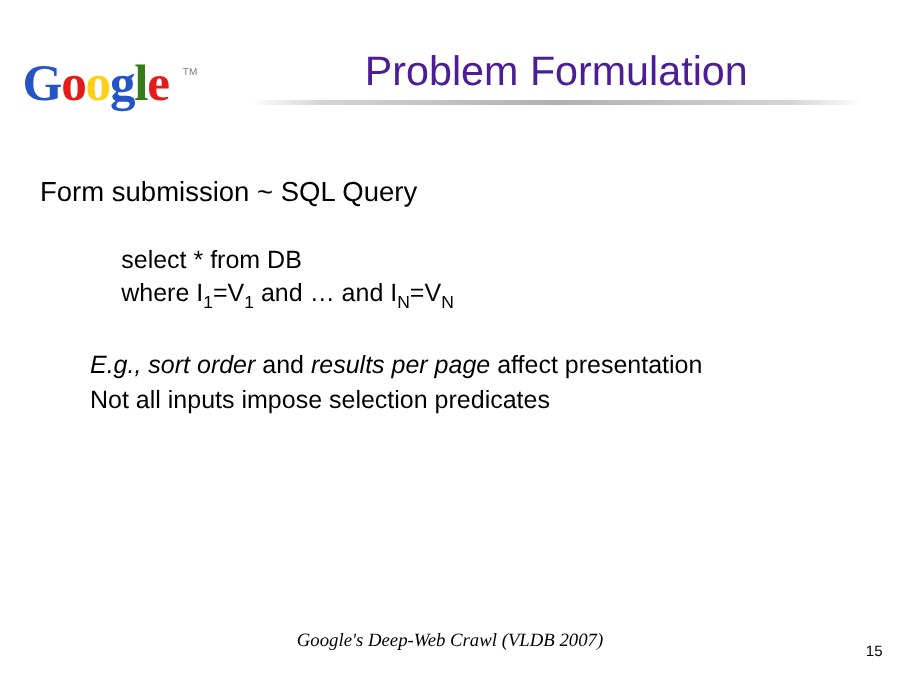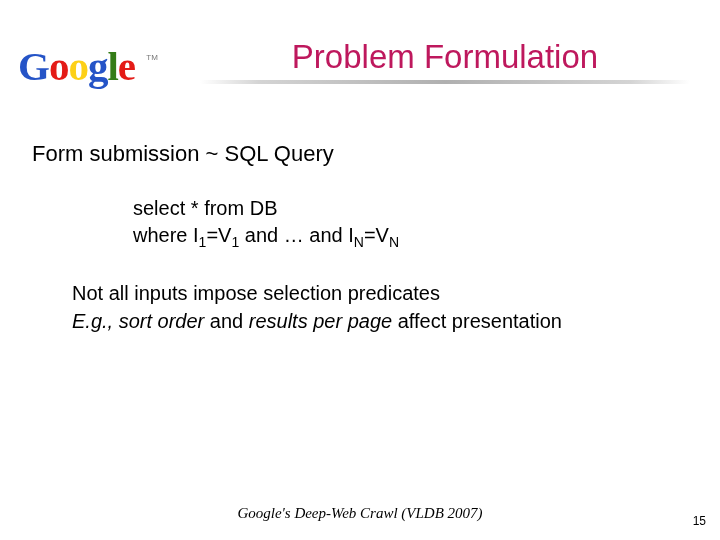--- a/index.html
+++ b/index.html
@@ -55,21 +55,21 @@
   .e1 { color: #E41B17; }
 
   .title-wrap {
     position: absolute;
     left: 200px;
     right: 30px;
     top: 38px;
   }
   .title {
     font-size: 33px;
-    color: #be185d;
+    color: #4c1d95;
     text-align: center;
     padding-bottom: 2px;
   }
   .title-rule {
     height: 4px;
     background: linear-gradient(to right,
       #ffffff 0%, #d4d4d4 12%, #b0b0b0 50%, #d4d4d4 88%, #ffffff 100%);
     margin-top: 2px;
   }
 
@@ -78,21 +78,21 @@
     left: 32px;
     right: 32px;
     top: 140px;
     font-size: 22px;
     line-height: 1.3;
   }
   .line1 {
     margin-bottom: 26px;
   }
   .code {
-    margin-left: 101px;
+    margin-left: 65px;
     font-size: 20px;
     margin-bottom: 28px;
     line-height: 1.35;
   }
   .sub { font-size: 0.7em; vertical-align: sub; }
   .note {
     margin-left: 40px;
     font-size: 20px;
     line-height: 1.4;
     margin-bottom: 28px;
@@ -142,23 +142,23 @@
     <div class="line1">Form submission ~ SQL Query</div>
 
     <div class="code">
       <div>select  *  from DB</div>
       <div>
         <span>where I</span><span class="sub">1</span><span>=V</span><span class="sub">1</span><span> and … and I</span><span class="sub">N</span><span>=V</span><span class="sub">N</span>
       </div>
     </div>
 
     <div class="note">
-      <div>Not all inputs impose selection predicates</div>
       <div>
         <span class="italic">E.g., sort order</span><span> and </span><span class="italic">results per page</span><span> affect presentation</span>
       </div>
+      <div>Not all inputs impose selection predicates</div>
     </div>
 
   </div>
 
   <div class="footer">Google's Deep-Web Crawl (VLDB 2007)</div>
   <div class="pagenum">15</div>
 </div>
 
 </body></html>

